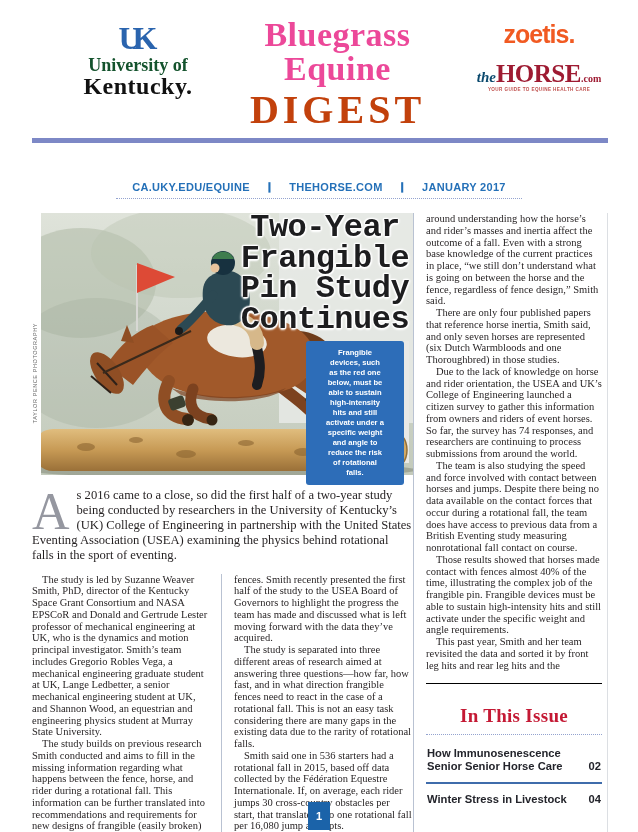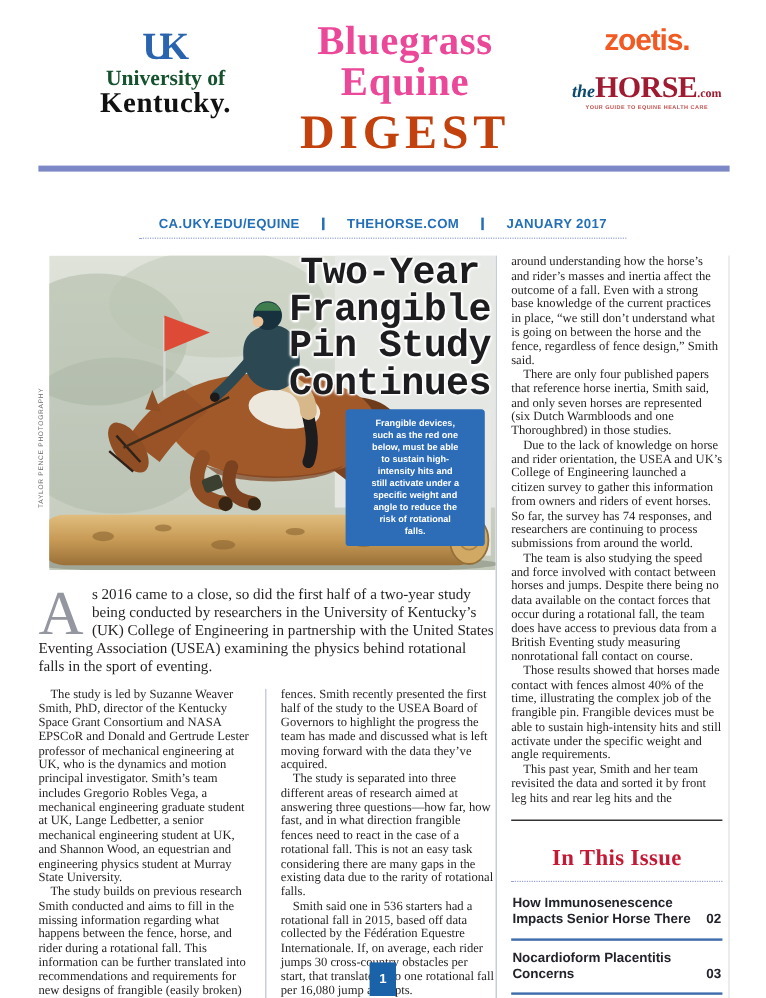--- a/index.html
+++ b/index.html
@@ -50,21 +50,21 @@
   
   .photo-wrap { position:relative; width:381px; height:262px; }
   .credit { position:absolute; left:0; top:110px; writing-mode:vertical-rl; transform:rotate(180deg);
             font-family:"Liberation Sans",sans-serif; font-size:5.5px; color:#6b6b6b; letter-spacing:.6px; }
   .photo { position:absolute; left:9px; top:0; width:372px; height:262px; }
   .headline { position:absolute; top:0; right:2px; width:172px; text-align:center;
               font-family:Liberation Mono, monospace; font-weight:bold; font-size:32px; line-height:.96;
               color:#1d1d1f; letter-spacing:-.5px;
               text-shadow:-1.5px 0 2px #fff, 1.5px 0 2px #fff, 0 -1.5px 2px #fff, 0 1.5px 2px #fff,
                           -1px -1px 1px #fff, 1px 1px 1px #fff; }
-  .caption { position:absolute; top:128px; right:9px; width:116px; background:#2d6db8;
+  .caption { position:absolute; top:128px; right:9px; width:98px; background:#2d6db8;
              border-radius:3px; padding:7px 20px; color:#fff; text-align:center;
              font-family:"Liberation Sans",sans-serif; font-weight:bold; font-size:7.6px; line-height:1.32; }
 
   
   .intro { margin-top:13px; font-size:12.6px; line-height:1.2; color:#231f20; }
   .dropcap { float:left; font-size:52px; line-height:.78; color:#9597a0; margin:4px 7px 0 0; font-weight:normal; }
 
   
   .cols { display:flex; margin-top:10px; }
   .c1 { width:190px; padding-right:11px; border-right:1px solid #b9c2d2; }
@@ -232,26 +232,22 @@
       <p class="body ind">Due to the lack of knowledge on horse and rider orientation, the USEA and UK’s College of Engineering launched a citizen survey to gather this information from owners and riders of event horses. So far, the survey has 74 responses, and researchers are continuing to process submissions from around the world.</p>
       <p class="body ind">The team is also studying the speed and force involved with contact between horses and jumps. Despite there being no data available on the contact forces that occur during a rotational fall, the team does have access to previous data from a British Eventing study measuring nonrotational fall contact on course.</p>
       <p class="body ind">Those results showed that horses made contact with fences almost 40% of the time, illustrating the complex job of the frangible pin. Frangible devices must be able to sustain high-intensity hits and still activate under the specific weight and angle requirements.</p>
       <p class="body ind">This past year, Smith and her team revisited the data and sorted it by front leg hits and rear leg hits and the</p>
 
       <div class="issue">
         <div class="issue-title">In This Issue</div>
         <div class="issue-dotted"></div>
 
         <div class="issue-item">
-          <span>How Immunosenescence Impacts Senior Horse There</span>
+          <span>How Immunosenescence Senior Senior Horse Care</span>
           <span class="issue-page">02</span>
-        </div>
-        <div class="issue-item">
-          <span>Nocardioform Placentitis Concerns</span>
-          <span class="issue-page">03</span>
         </div>
         <div class="issue-item">
           <span>Winter Stress in Livestock</span>
           <span class="issue-page">04</span>
         </div>
       </div>
     </div>
   </div>
 
   <div class="pagebox">1</div>

